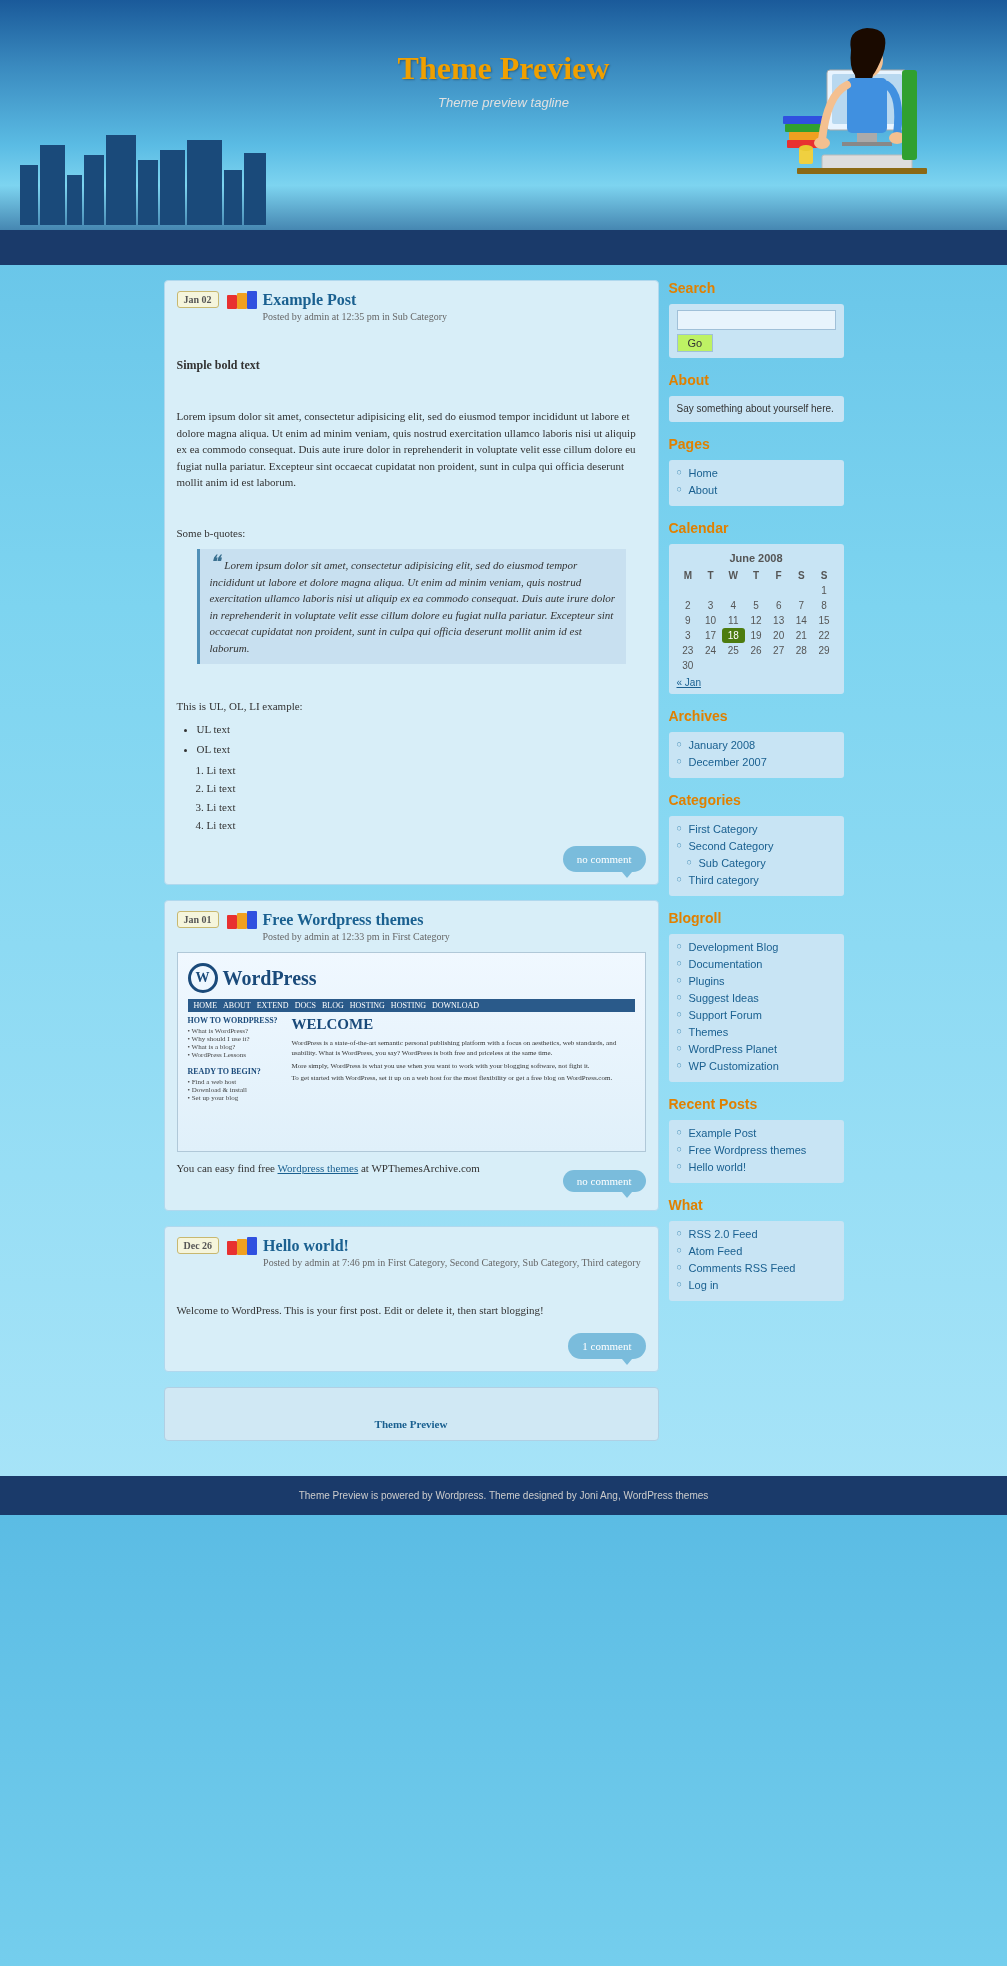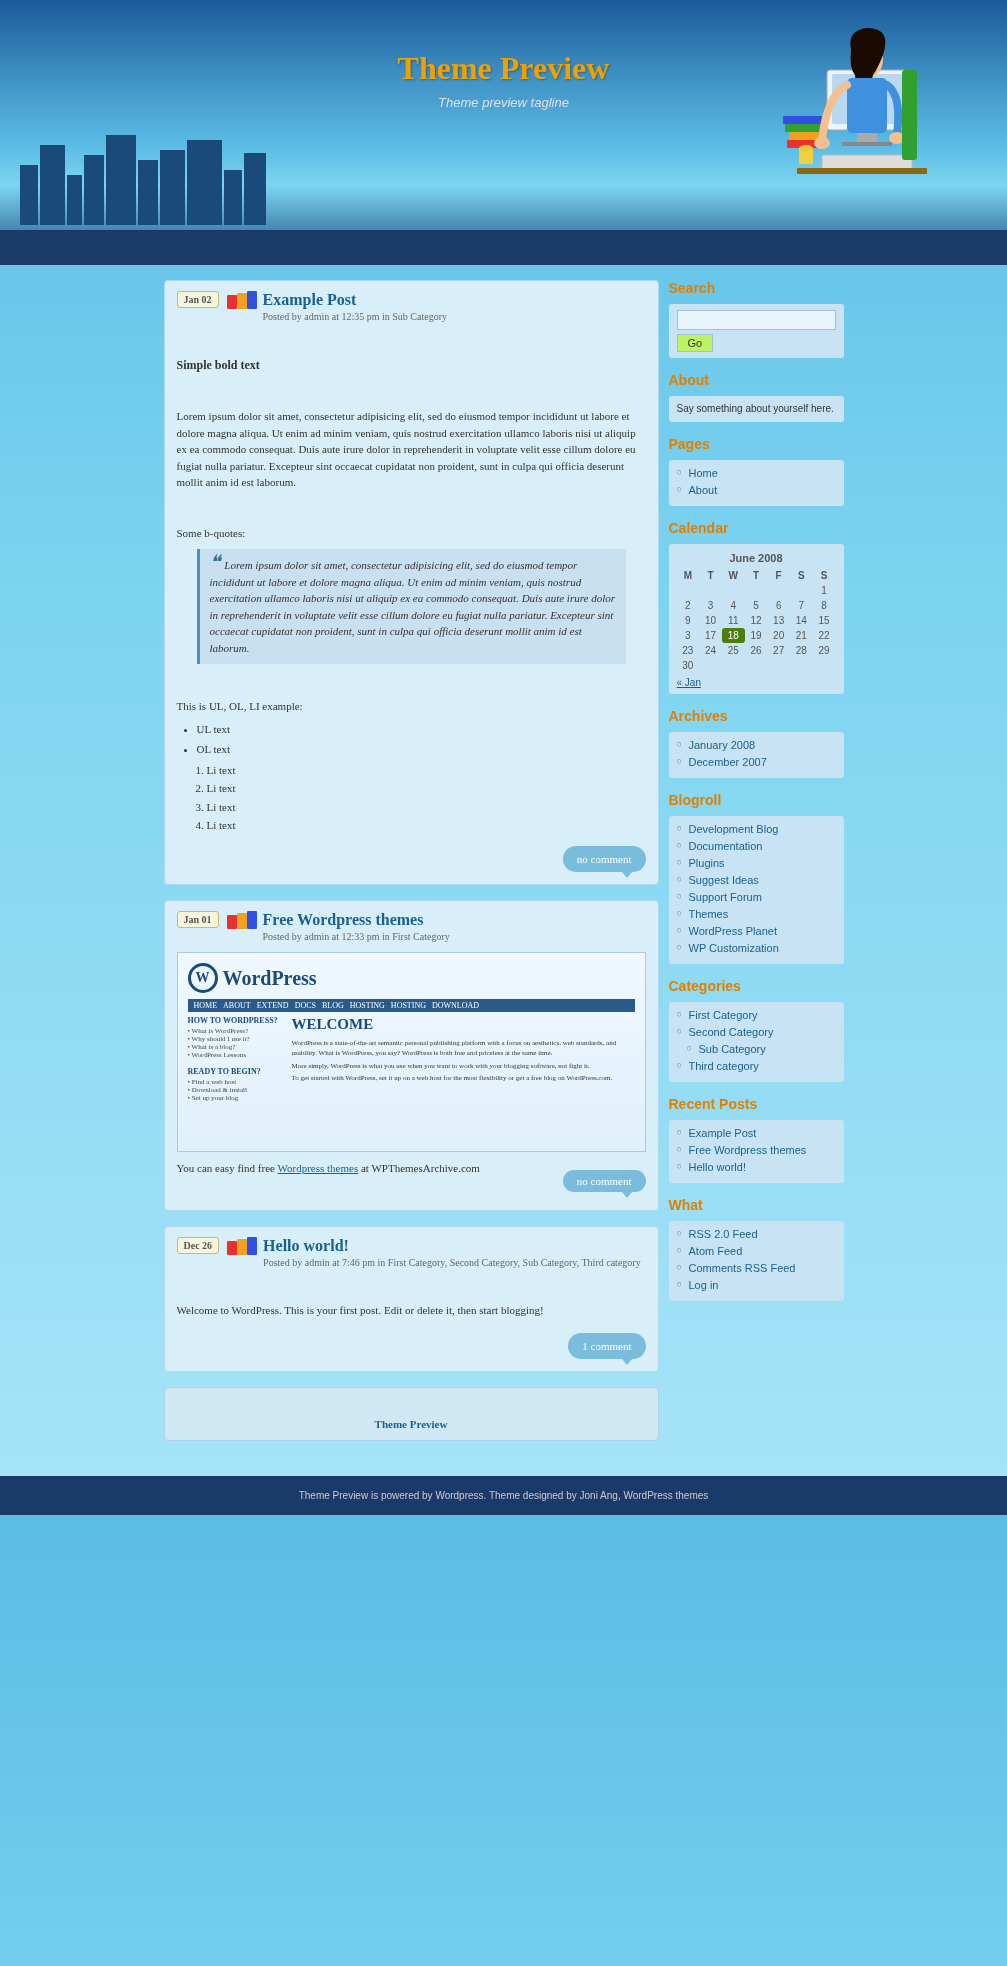--- a/index.html
+++ b/index.html
@@ -716,48 +716,48 @@
       <div class="sidebar-title">Archives</div>
       <div class="sidebar-content">
         <ul class="sidebar-list">
           <li><a href="#">January 2008</a></li>
           <li><a href="#">December 2007</a></li>
         </ul>
       </div>
     </div>
 
     <div class="sidebar-section">
+      <div class="sidebar-title">Categories</div>
+      <div class="sidebar-content">
+        <ul class="sidebar-list">
+          <li><a href="#">First Category</a></li>
+          <li><a href="#">Second Category</a></li>
+          <li class="sub-item"><a href="#">Sub Category</a></li>
+          <li><a href="#">Third category</a></li>
+        </ul>
+      </div>
+    </div>
+
+    <div class="sidebar-section">
       <div class="sidebar-title">Blogroll</div>
       <div class="sidebar-content">
         <ul class="sidebar-list">
           <li><a href="#">Development Blog</a></li>
           <li><a href="#">Documentation</a></li>
           <li><a href="#">Plugins</a></li>
           <li><a href="#">Suggest Ideas</a></li>
           <li><a href="#">Support Forum</a></li>
           <li><a href="#">Themes</a></li>
           <li><a href="#">WordPress Planet</a></li>
           <li><a href="#">WP Customization</a></li>
         </ul>
       </div>
     </div>
 
     <div class="sidebar-section">
-      <div class="sidebar-title">Categories</div>
-      <div class="sidebar-content">
-        <ul class="sidebar-list">
-          <li><a href="#">First Category</a></li>
-          <li><a href="#">Second Category</a></li>
-          <li class="sub-item"><a href="#">Sub Category</a></li>
-          <li><a href="#">Third category</a></li>
-        </ul>
-      </div>
-    </div>
-
-    <div class="sidebar-section">
       <div class="sidebar-title">Recent Posts</div>
       <div class="sidebar-content">
         <ul class="sidebar-list">
           <li><a href="#">Example Post</a></li>
           <li><a href="#">Free Wordpress themes</a></li>
           <li><a href="#">Hello world!</a></li>
         </ul>
       </div>
     </div>
 

